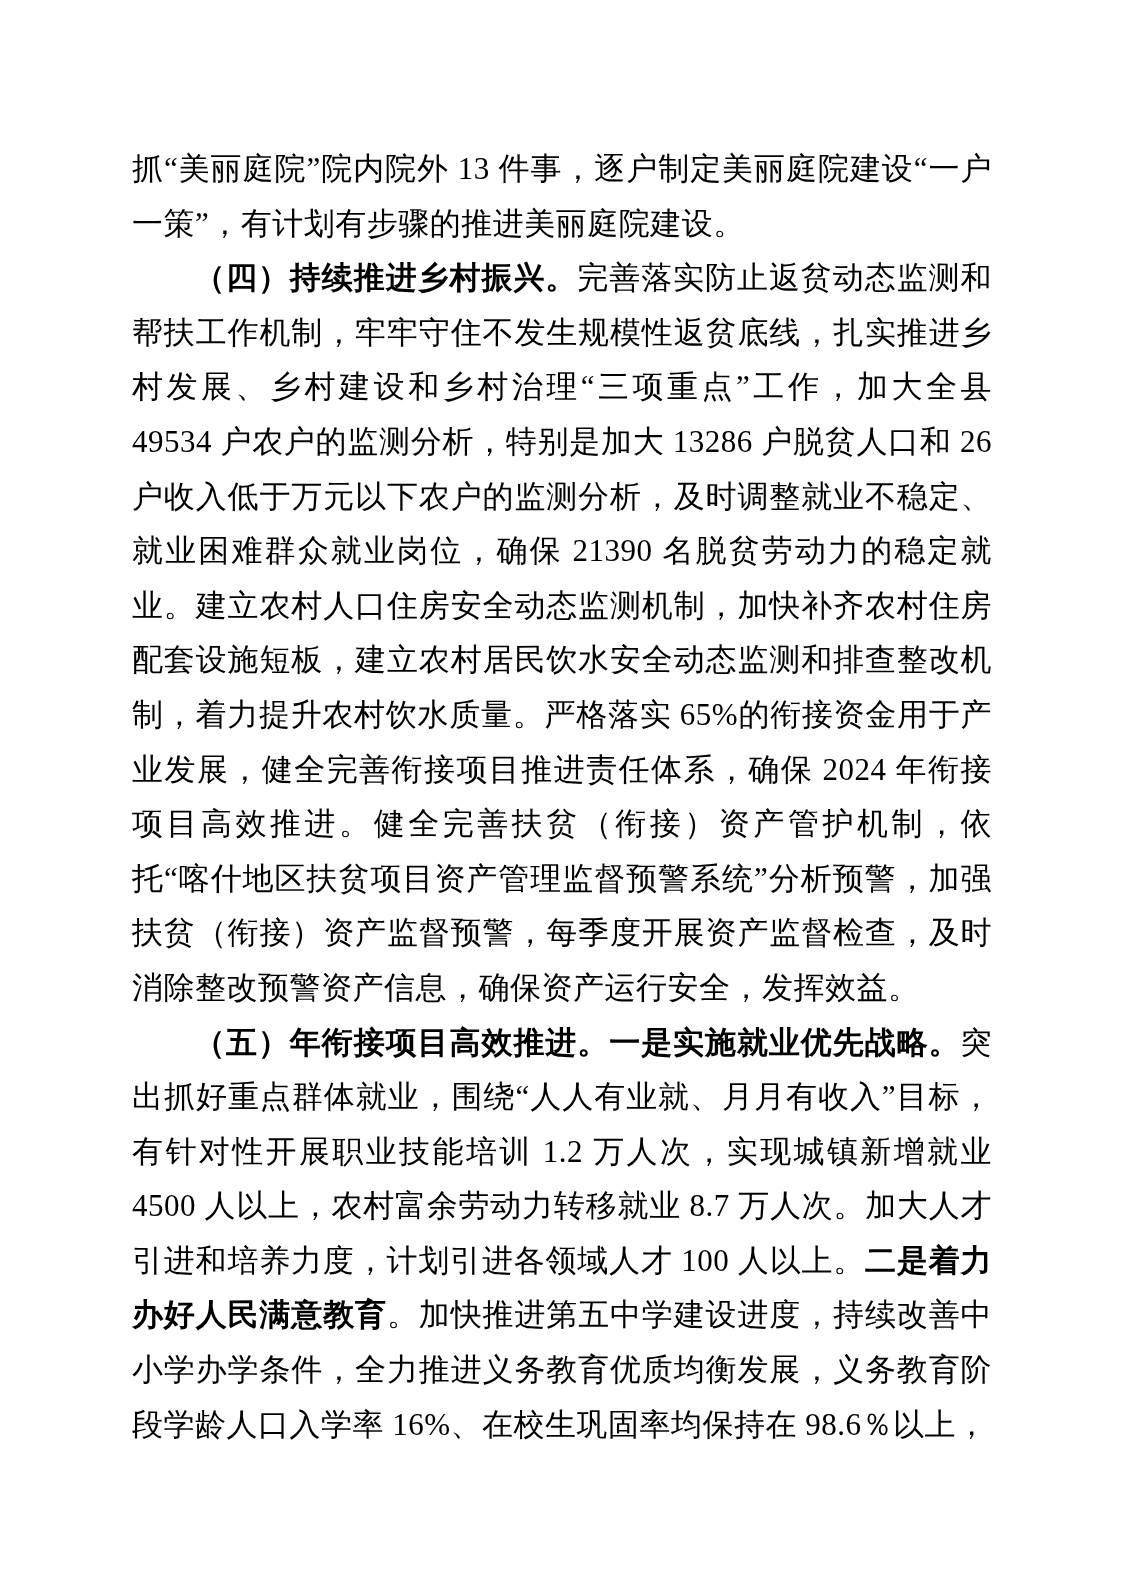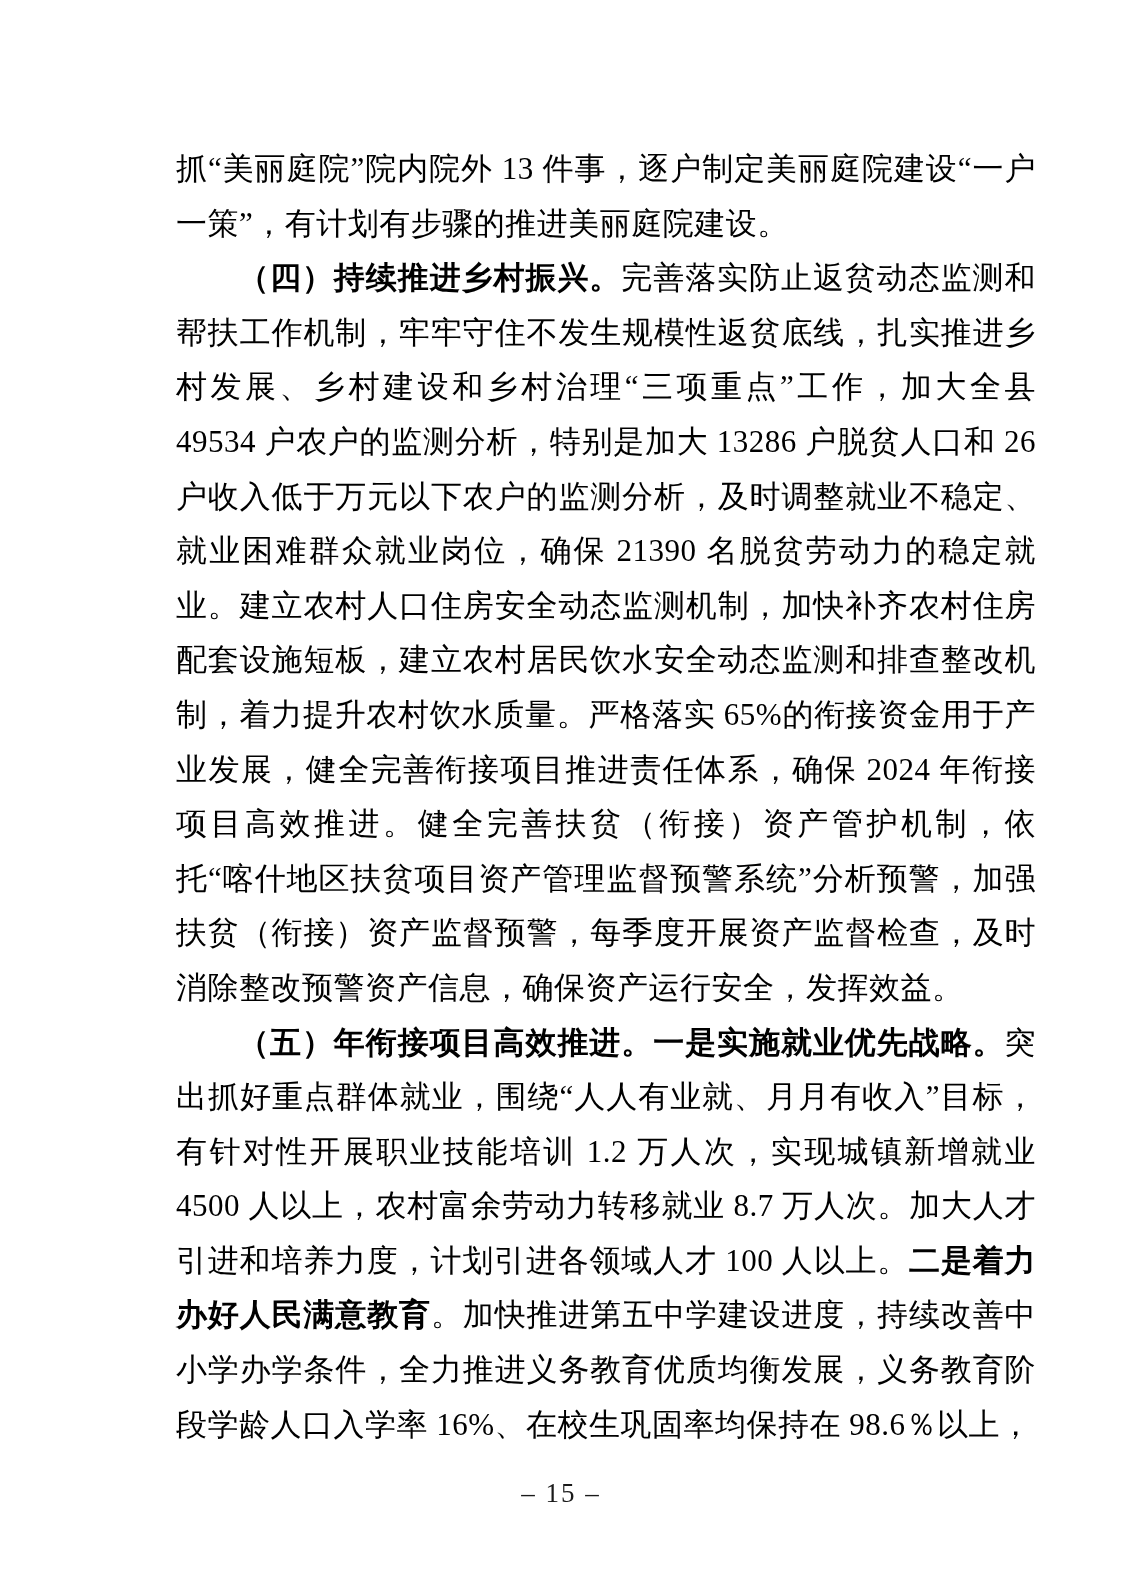--- a/index.html
+++ b/index.html
@@ -23,21 +23,20 @@
   .text-block {
     position: absolute;
     left: 132px;
     top: 142px;
     width: 860px;
     font-size: 31px;
     line-height: 54.6px;
     text-align: justify;
     text-justify: inter-character;
     letter-spacing: 0.5px;
-    margin-left: 44px;
   }
   .para {
     margin: 0;
     padding: 0;
   }
   .para.indent {
     text-indent: 2em;
   }
   .run.bold {
     font-weight: 700;
@@ -56,14 +55,13 @@
 </style>
 </head>
 <body>
 
 <div class="page">
   <main class="text-block" id="text-block">
       <p class="para"><span class="run">抓“美丽庭院”院内院外 13 件事，逐户制定美丽庭院建设“一户一策”，有计划有步骤的推进美丽庭院建设。</span></p>
       <p class="para indent"><span class="run bold">（四）持续推进乡村振兴。</span><span class="run">完善落实防止返贫动态监测和帮扶工作机制，牢牢守住不发生规模性返贫底线，扎实推进乡村发展、乡村建设和乡村治理“三项重点”工作，加大全县 49534 户农户的监测分析，特别是加大 13286 户脱贫人口和 26 户收入低于万元以下农户的监测分析，及时调整就业不稳定、就业困难群众就业岗位，确保 21390 名脱贫劳动力的稳定就业。建立农村人口住房安全动态监测机制，加快补齐农村住房配套设施短板，建立农村居民饮水安全动态监测和排查整改机制，着力提升农村饮水质量。严格落实 65%的衔接资金用于产业发展，健全完善衔接项目推进责任体系，确保 2024 年衔接项目高效推进。健全完善扶贫（衔接）资产管护机制，依托“喀什地区扶贫项目资产管理监督预警系统”分析预警，加强扶贫（衔接）资产监督预警，每季度开展资产监督检查，及时消除整改预警资产信息，确保资产运行安全，发挥效益。</span></p>
       <p class="para indent"><span class="run bold">（五）年衔接项目高效推进。一是实施就业优先战略。</span><span class="run">突出抓好重点群体就业，围绕“人人有业就、月月有收入”目标，有针对性开展职业技能培训 1.2 万人次，实现城镇新增就业 4500 人以上，农村富余劳动力转移就业 8.7 万人次。加大人才引进和培养力度，计划引进各领域人才 100 人以上。</span><span class="run bold">二是着力办好人民满意教育</span><span class="run">。加快推进第五中学建设进度，持续改善中小学办学条件，全力推进义务教育优质均衡发展，义务教育阶段学龄人口入学率 16%、在校生巩固率均保持在 98.6％以上，</span></p>
     </main>
-  <footer class="page-number">– 15 –</footer>
 </div>
 
 </body></html>

